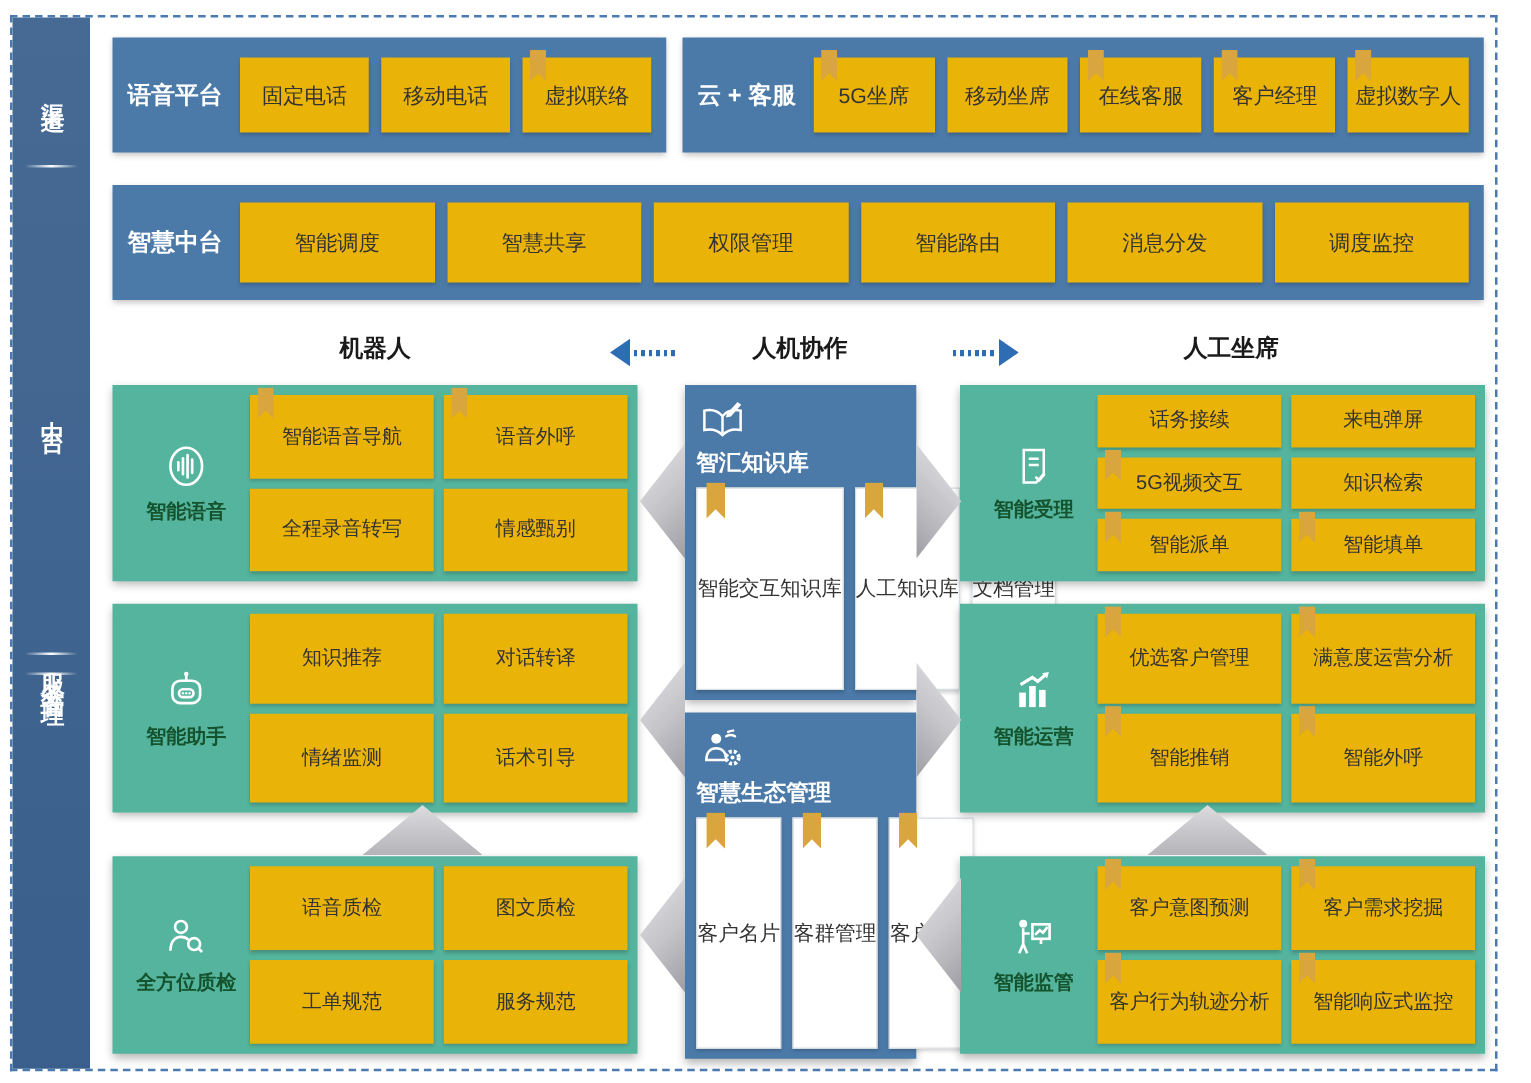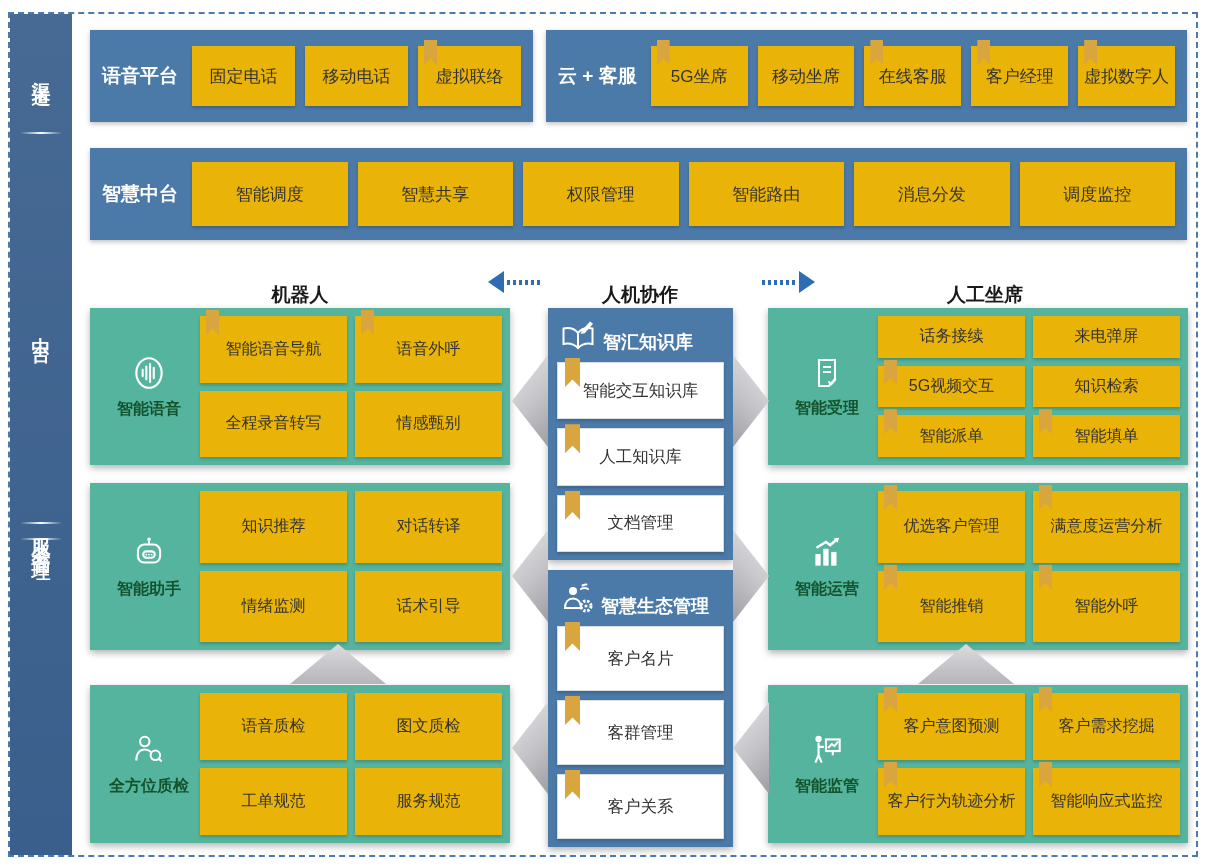--- a/index.html
+++ b/index.html
@@ -37,21 +37,21 @@
   .row2{position:absolute;left:0;top:134px;width:100%;height:92px;}
   .row2 .hitems{height:64px;}
 
   .cell{position:relative;background:#eab308;flex:1;display:flex;align-items:center;justify-content:center;
     font-size:17px;color:var(--ink);box-shadow:0 2px 3px rgba(0,0,0,.2);white-space:nowrap;}
   .bm{position:absolute;top:-6px;left:6px;width:13px;height:25px;background:var(--gold);
     clip-path:polygon(0 0,100% 0,100% 100%,50% 74%,0 100%);}
 
   
   .collab{position:absolute;left:0;top:248px;width:100%;height:38px;}
-  .collab .lbl{position:absolute;top:20px;width:160px;text-align:center;
+  .collab .lbl{position:absolute;top:4px;width:160px;text-align:center;
     font-size:19px;font-weight:bold;color:#1a1a1a;}
   .lbl-left{left:130px;} .lbl-center{left:470px;} .lbl-right{left:815px;}
   .c-arrow{position:absolute;top:9px;display:flex;align-items:center;gap:3px;}
   .ca-left{left:398px;} .ca-right{left:672px;}
   .tri-l{width:16px;height:22px;background:var(--arrow-blue);clip-path:polygon(100% 0,0 50%,100% 100%);}
   .tri-r{width:16px;height:22px;background:var(--arrow-blue);clip-path:polygon(0 0,100% 50%,0 100%);}
   .dashes{width:34px;height:5px;
     background:repeating-linear-gradient(90deg,var(--arrow-blue) 0 3px,rgba(0,0,0,0) 3px 6px);}
 
   
@@ -66,23 +66,23 @@
   .p-top{top:294px;height:157px;}
   .p-mid{top:469px;height:167px;}
   .p-bot{top:671px;height:158px;}
   .gcell{font-size:16px;}
 
   
   .mpanel{position:absolute;left:458px;width:185px;background:var(--panel-blue);
     display:flex;flex-direction:column;padding:8px 9px;box-shadow:0 3px 7px rgba(0,0,0,.3);}
   .m1{top:294px;height:252px;}
   .m2{top:556px;height:277px;}
-  .mhead{display:flex;flex-direction:row;align-items:flex-end;padding:4px 0 8px;gap:4px;}
+  .mhead{display:flex;flex-direction:column;align-items:flex-start;padding:4px 0 8px;gap:4px;}
   .mhead .mtitle{color:#fff;font-size:18px;font-weight:bold;white-space:nowrap;}
-  .mlist{display:flex;flex-direction:column;gap:9px;flex:1;}
+  .mlist{display:flex;gap:9px;flex:1;}
   .mcell{position:relative;background:#fff;flex:1;display:flex;align-items:center;justify-content:center;
     font-size:16.5px;color:var(--ink);border:1px solid #d8dde2;box-shadow:0 2px 3px rgba(0,0,0,.18);white-space:nowrap;}
   .mcell .bm{left:7px;top:-5px;width:15px;height:29px;}
 
   
   .garr{position:absolute;}
   .ga-l{width:36px;height:92px;clip-path:polygon(100% 0,0 50%,100% 100%);
     background:linear-gradient(135deg,#e8e8ea 0%,#c2c2c7 55%,#9d9da3 100%);}
   .ga-r{width:36px;height:92px;clip-path:polygon(0 0,100% 50%,0 100%);
     background:linear-gradient(225deg,#e8e8ea 0%,#c2c2c7 55%,#9d9da3 100%);}

